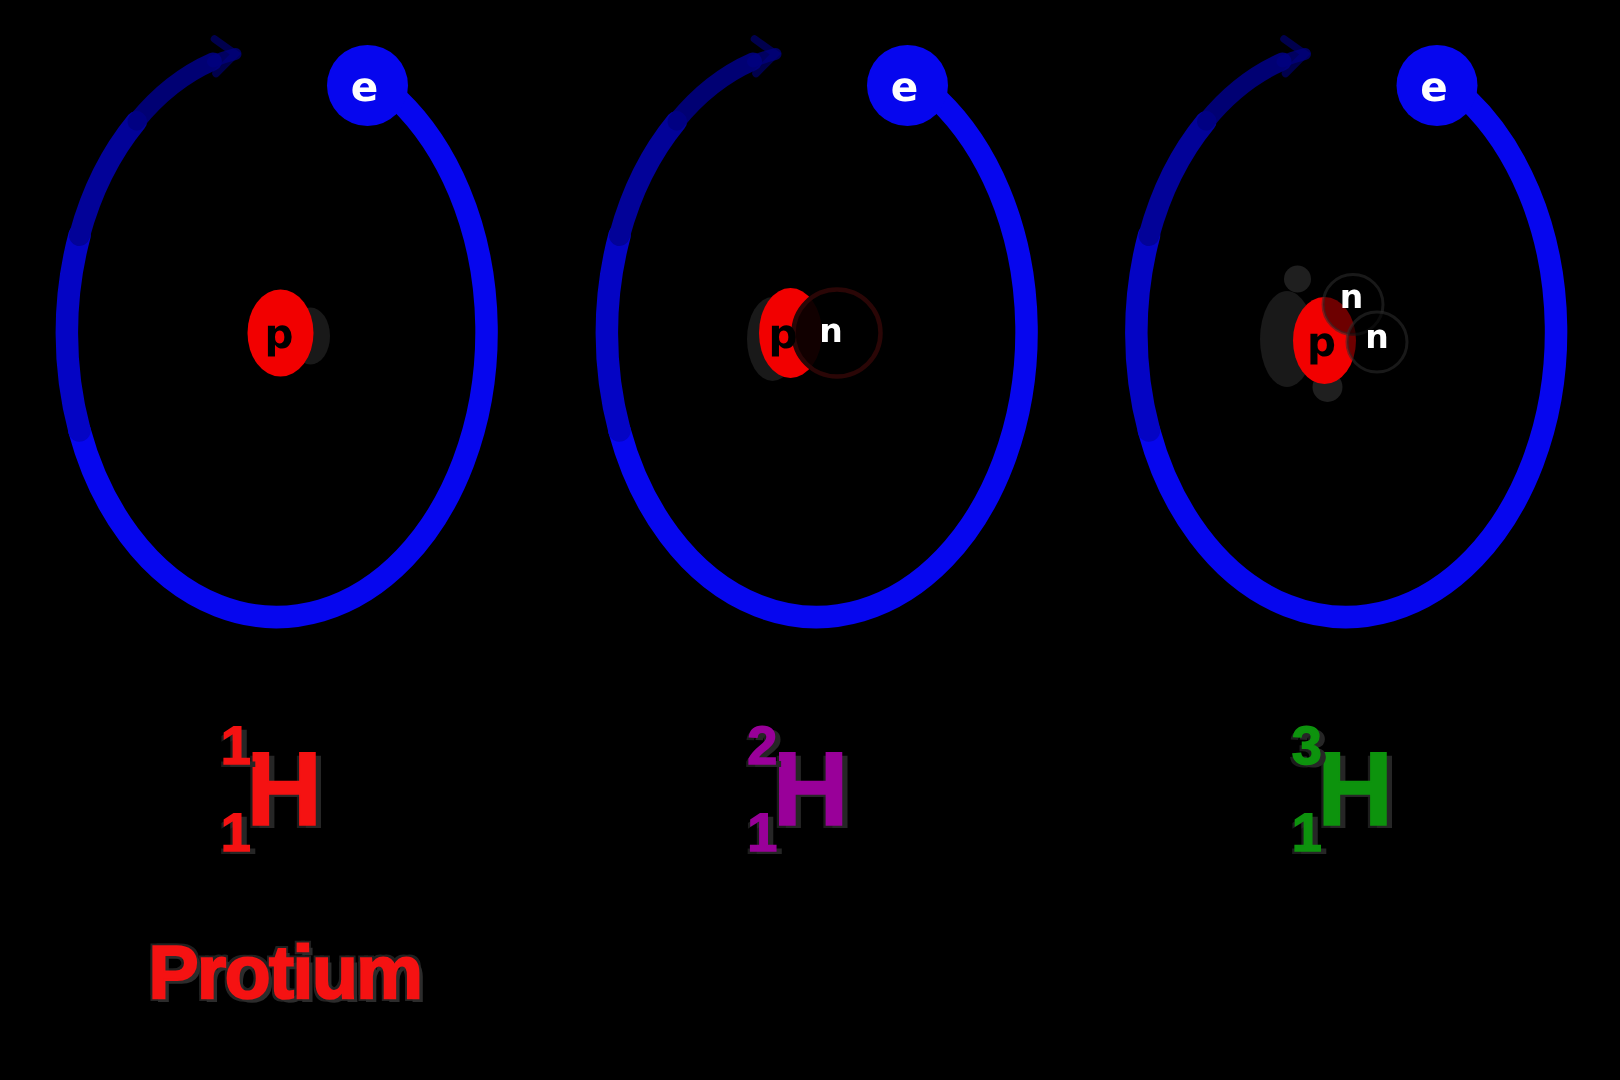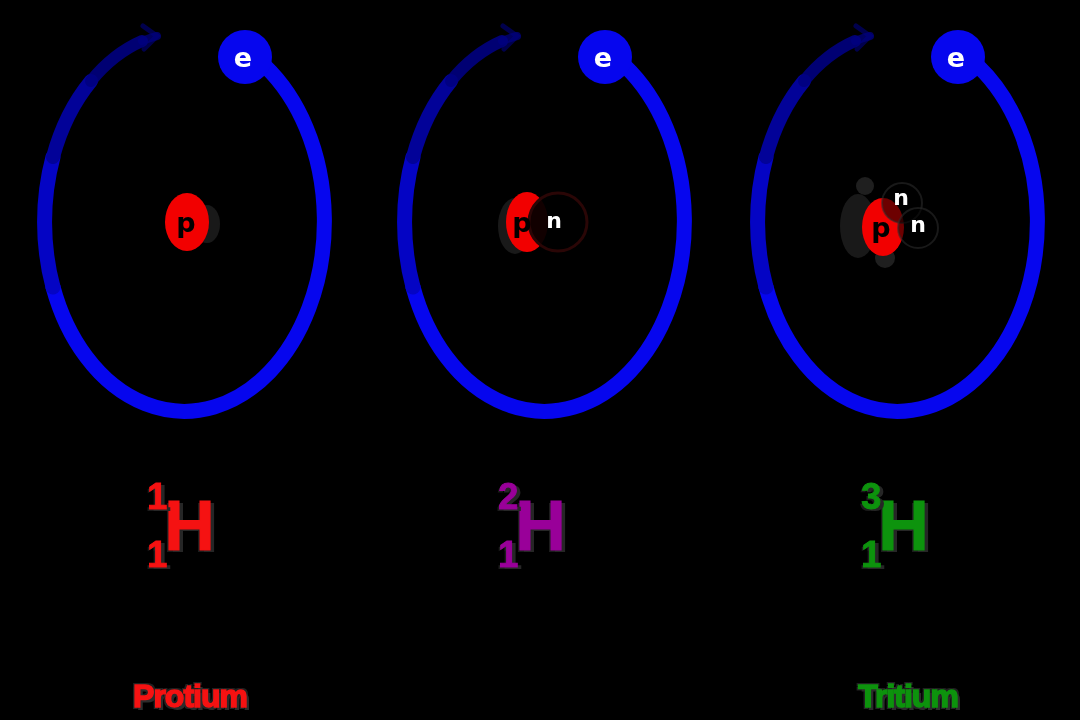--- a/index.html
+++ b/index.html
@@ -27,22 +27,22 @@
     position:absolute;top:482px;transform:translateX(-50%);
     display:flex;align-items:flex-start;font-weight:bold;
     text-shadow:4px 2px 0 #262626,-2px 2px 0 #1c1c1c;
     -webkit-text-stroke-width:1px;
   }
   .digits{display:flex;flex-direction:column;align-items:flex-end;
     font-size:36px;line-height:30px;margin-right:-3px;position:relative;z-index:2;}
   .digit-atomic{margin-top:28px;}
   .symbol{font-size:70px;line-height:60px;margin-top:14px;}
   .isotope-name{
-    position:absolute;top:671px;transform:translateX(-50%);
-    font-size:32px;line-height:50px;font-weight:bold;letter-spacing:-1px;white-space:nowrap;
+    position:absolute;top:623px;transform:translateX(-50%);
+    font-size:50px;line-height:50px;font-weight:bold;letter-spacing:-1px;white-space:nowrap;
     text-shadow:3px 3px 0 #2c2c2c,-2px -2px 0 #202020,2px -2px 0 #202020,-2px 2px 0 #242424;
     -webkit-text-stroke-width:1.5px;
   }
 </style>
 </head>
 <body>
 
 <div class="canvas">
 
   <svg class="atom-svg" style="left:5px" width="360" height="450" viewBox="0 0 360 450">
@@ -127,15 +127,14 @@
     <div class="digits">
       <span class="digit-mass">3</span>
       <span class="digit-atomic">1</span>
     </div>
     <div class="symbol">H</div>
   </div>
 
   <div class="isotope-name" style="left: 190px; color: rgb(245, 18, 18);">Protium</div>
 
 
-  <div class="isotope-name" style="left: 908px; color: rgb(13, 147, 13);">Tritium</div>
 
 </div>
 
 </body></html>

